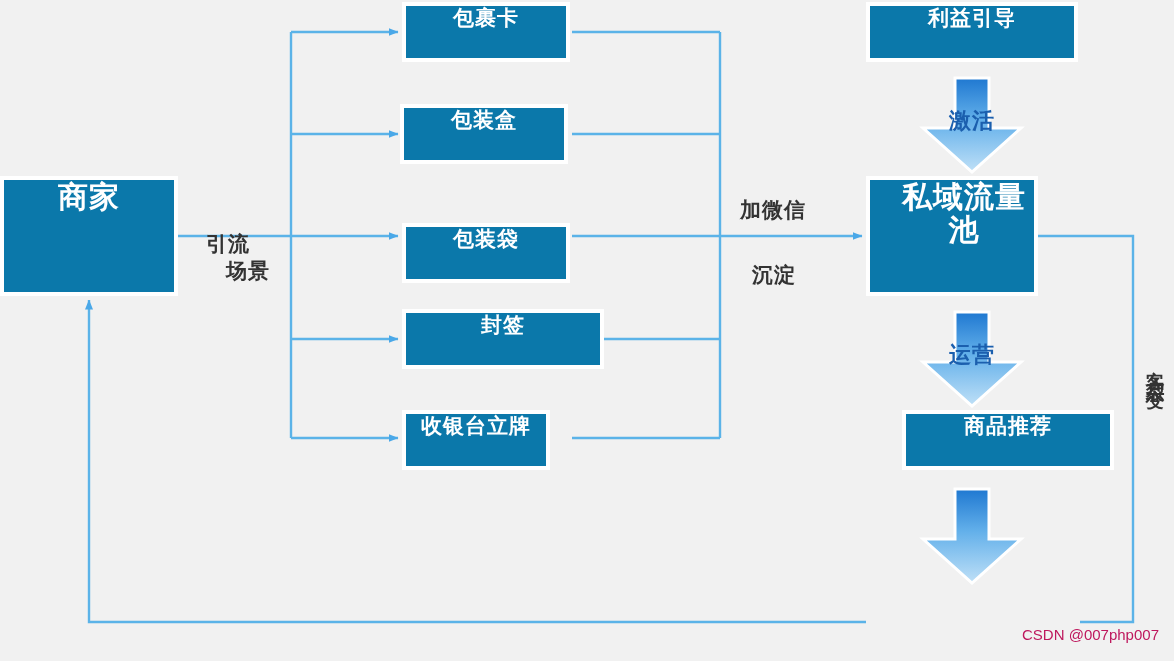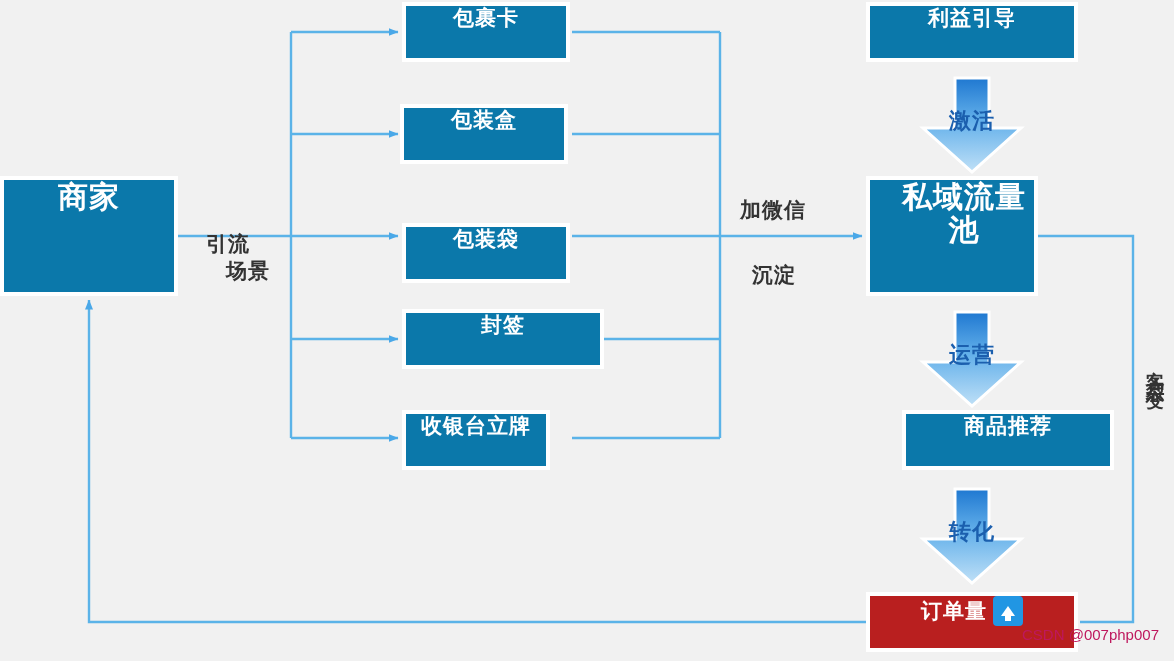--- a/index.html
+++ b/index.html
@@ -146,21 +146,20 @@
     <svg width="110" height="98" viewBox="0 0 110 98" xmlns="http://www.w3.org/2000/svg">
       <path d="M38,2 L72,2 L72,52 L104,52 L55,96 L6,52 L38,52 Z" fill="url(#fatgrad)" stroke="#ffffff" stroke-width="3"></path>
     </svg>
     <div class="fa-text">运营</div>
   </div>
 
   <div class="fat-arrow fa-3">
     <svg width="110" height="98" viewBox="0 0 110 98" xmlns="http://www.w3.org/2000/svg">
       <path d="M38,2 L72,2 L72,52 L104,52 L55,96 L6,52 L38,52 Z" fill="url(#fatgrad)" stroke="#ffffff" stroke-width="3"></path>
     </svg>
-    <div class="fa-text">转化</div>
   </div>
 
   <div class="node n-merchant">
     <span class="lbl">商家</span>
   </div>
 
   <div class="node n-b1">
     <span class="lbl">包裹卡</span>
   </div>
   <div class="node n-b2">
@@ -178,26 +177,20 @@
 
   <div class="node n-benefit">
     <span class="lbl">利益引导</span>
   </div>
   <div class="node n-pool">
     <span class="lbl">私域流量池</span>
   </div>
   <div class="node n-reco">
     <span class="lbl">商品推荐</span>
   </div>
-  <div class="node n-order red">
-    <span class="order-inner">
-      <span class="lbl">订单量</span>
-      <span class="badge-up"></span>
-    </span>
-  </div>
 
   <div class="edge-label lb-liuliang">引流</div>
   <div class="edge-label lb-changjing">场景</div>
   <div class="edge-label lb-weixin">加微信</div>
   <div class="edge-label lb-chendian">沉淀</div>
 
   <div class="vtext">客户裂变</div>
 
   <div class="watermark">CSDN @007php007</div>
 

